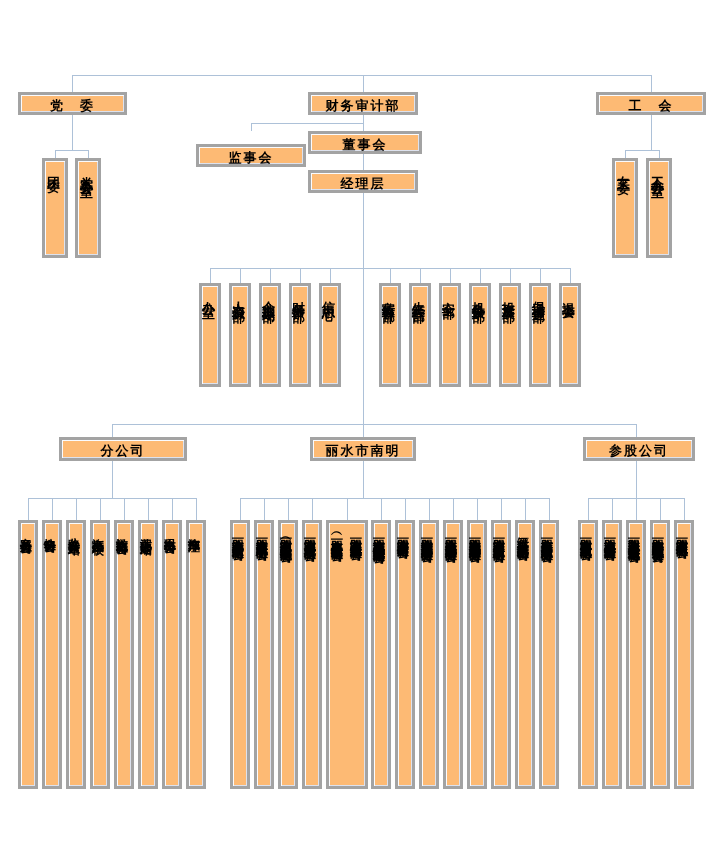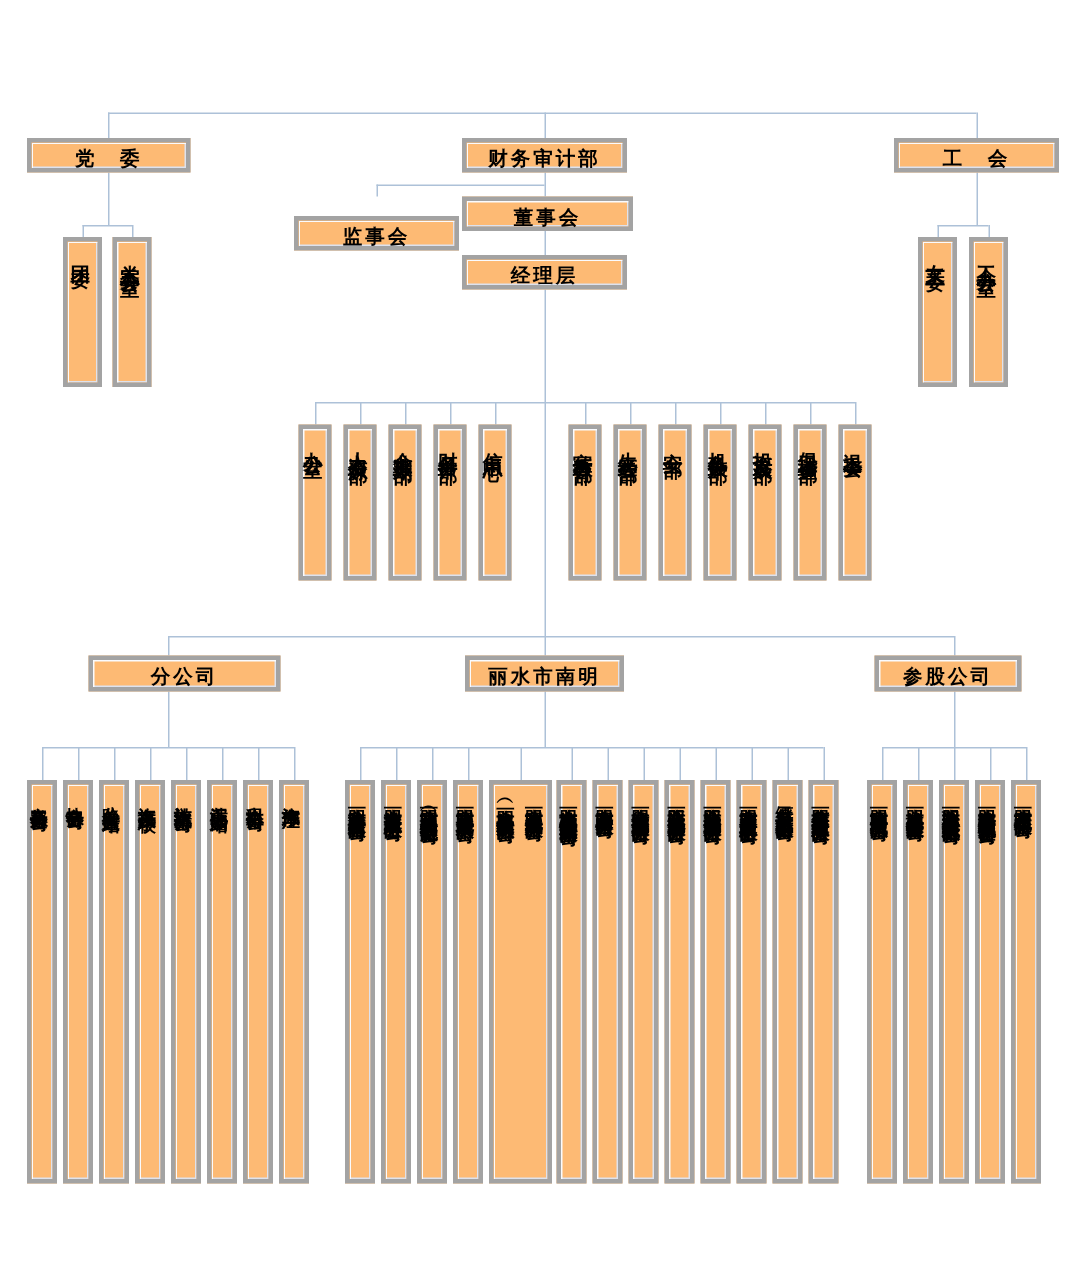--- a/index.html
+++ b/index.html
@@ -136,21 +136,21 @@
   <div class="box vbox vb22" style="left:379px;top:283px;">宣传教育部</div>
   <div class="box vbox vb22" style="left:409px;top:283px;">生产经营部</div>
   <div class="box vbox vb22" style="left:439px;top:283px;">安全部</div>
   <div class="box vbox vb22" style="left:469px;top:283px;">机务技术部</div>
   <div class="box vbox vb22" style="left:499px;top:283px;">投资发展部</div>
   <div class="box vbox vb22" style="left:529px;top:283px;">保卫稽查部</div>
   <div class="box vbox vb22" style="left:559px;top:283px;">退委会</div>
 
   <div class="box hbox" style="left:59px;top:437px;width:128px;height:24px;">分公司</div>
   <div class="box hbox" style="left:310px;top:437px;width:106px;height:24px;">丽水市南明</div>
-  <div class="box hbox" style="left:583px;top:437px;width:98px;height:24px;">参股公司</div>
+  <div class="box hbox" style="left:583px;top:437px;width:112px;height:24px;">参股公司</div>
 
   <div class="box vbox vb20" style="left:18px;top:520px;">客长运分公司</div>
   <div class="box vbox vb20" style="left:42px;top:520px;">快客分公司</div>
   <div class="box vbox vb20" style="left:66px;top:520px;">公路客运东站</div>
   <div class="box vbox vb20" style="left:90px;top:520px;">汽车技术学校</div>
   <div class="box vbox vb20" style="left:114px;top:520px;">旅游汽车分公司</div>
   <div class="box vbox vb20" style="left:138px;top:520px;">黄泥山加油站</div>
   <div class="box vbox vb20" style="left:162px;top:520px;">出租车分公司</div>
   <div class="box vbox vb20" style="left:186px;top:520px;">汽车修理厂</div>
 

